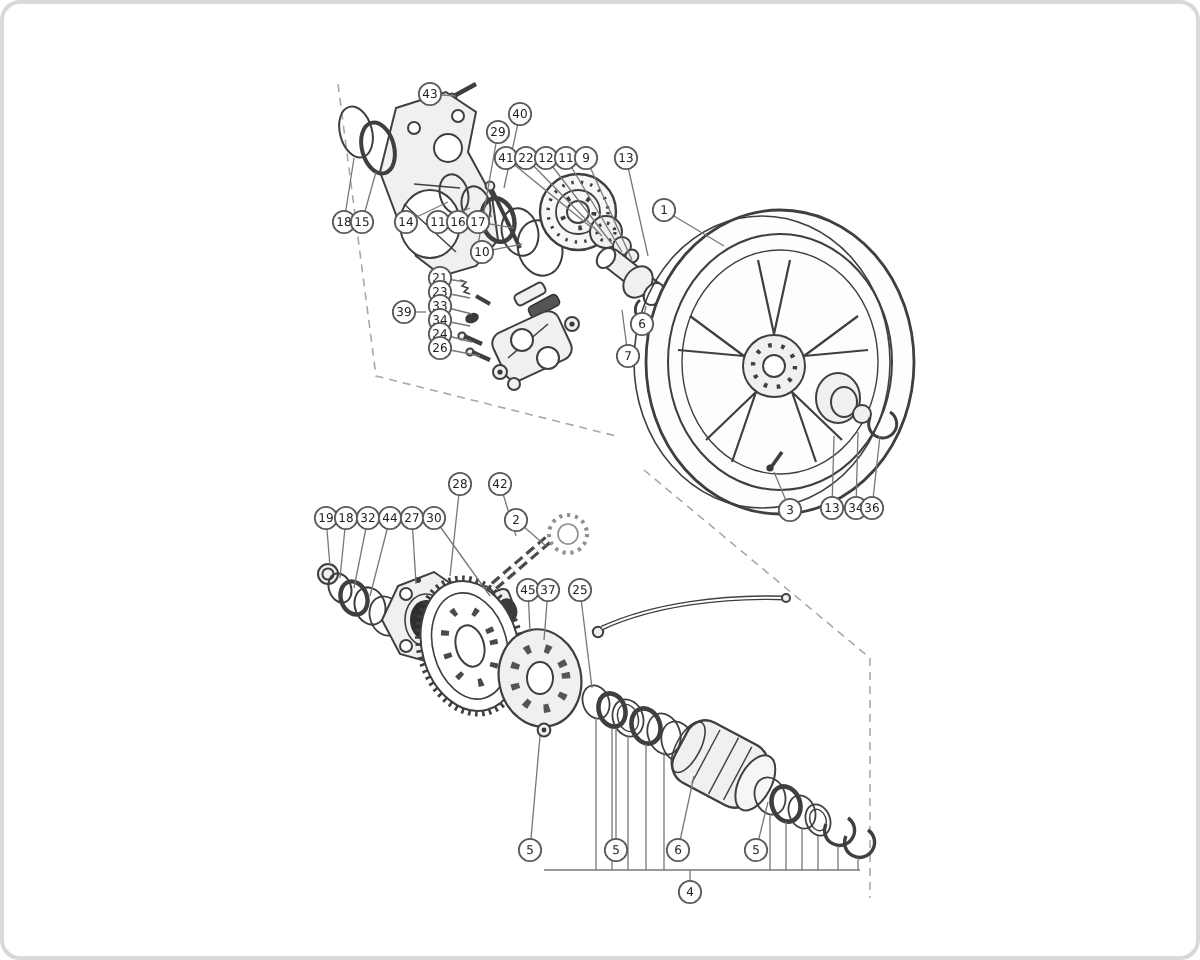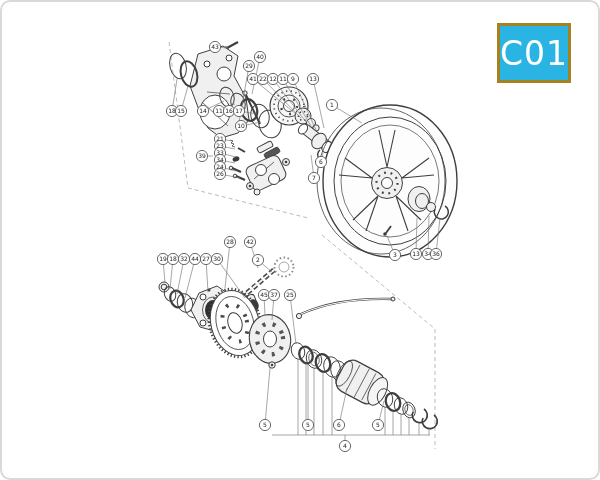--- a/index.html
+++ b/index.html
@@ -466,16 +466,13 @@
           <text x="376" y="425.1">5</text>
         </g>
         <g>
           <line x1="343" y1="444" x2="343" y2="433" class="ldr"></line>
           <circle cx="343" cy="444" r="5.6"></circle>
           <text x="343" y="446.1">4</text>
         </g>
       </g>
   </svg>
 
-  <div class="badge" style="background: rgb(41, 180, 228); border-color: rgb(165, 129, 31); color: rgb(255, 255, 255);">
-    <span>C01</span>
-  </div>
 </div>
 
 </body></html>

